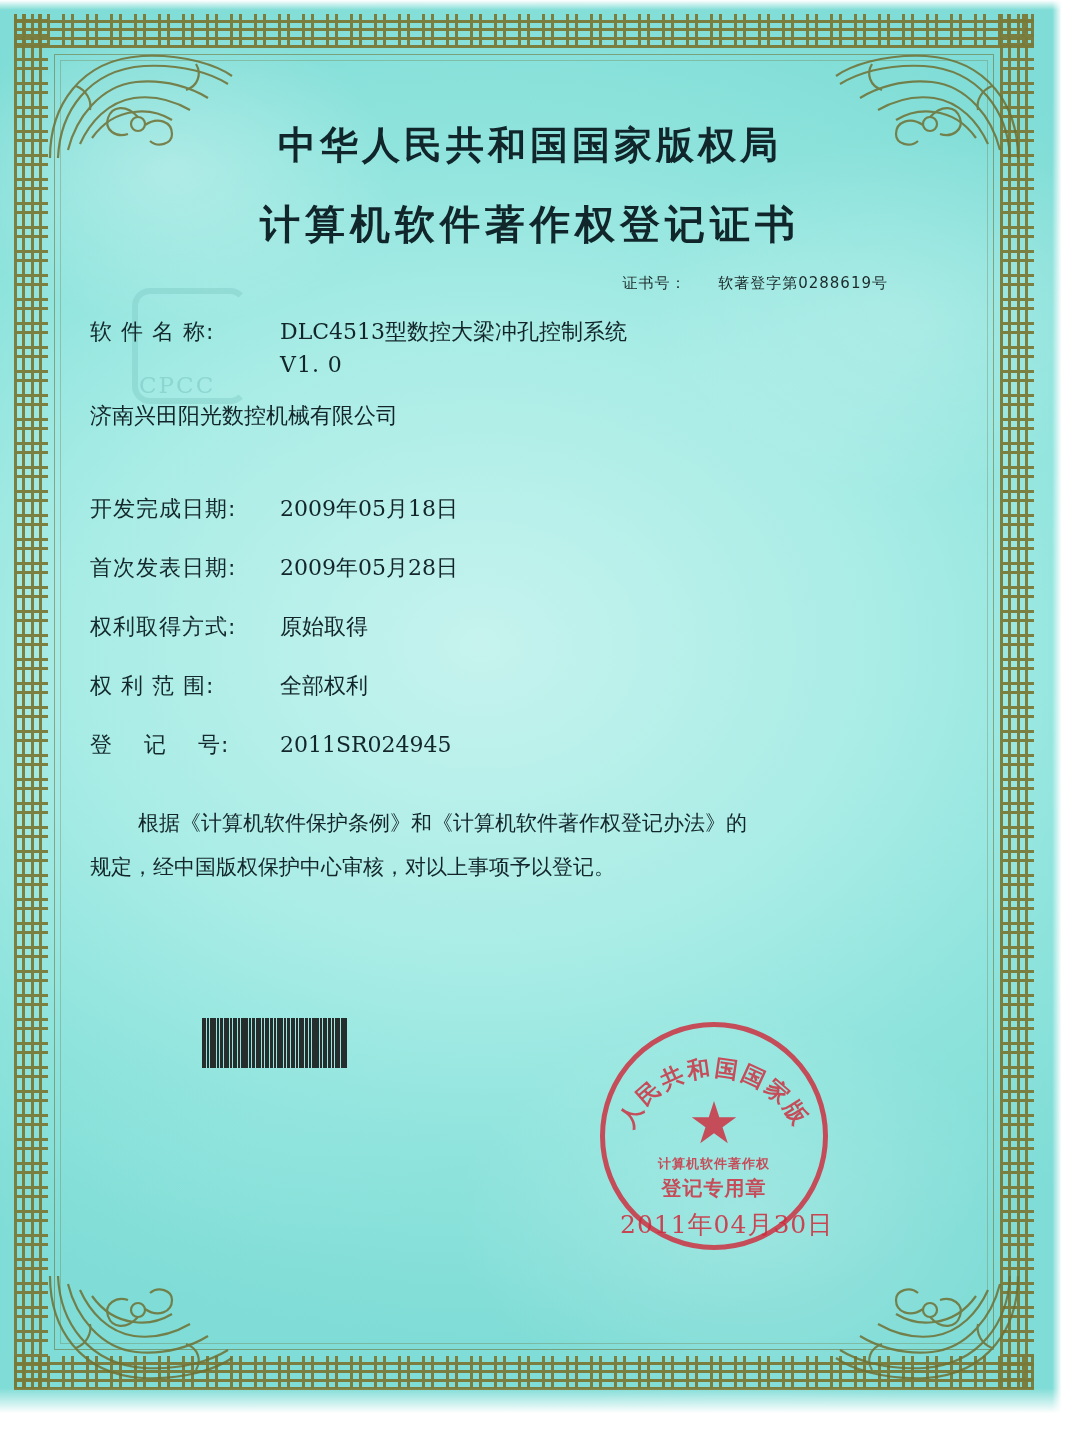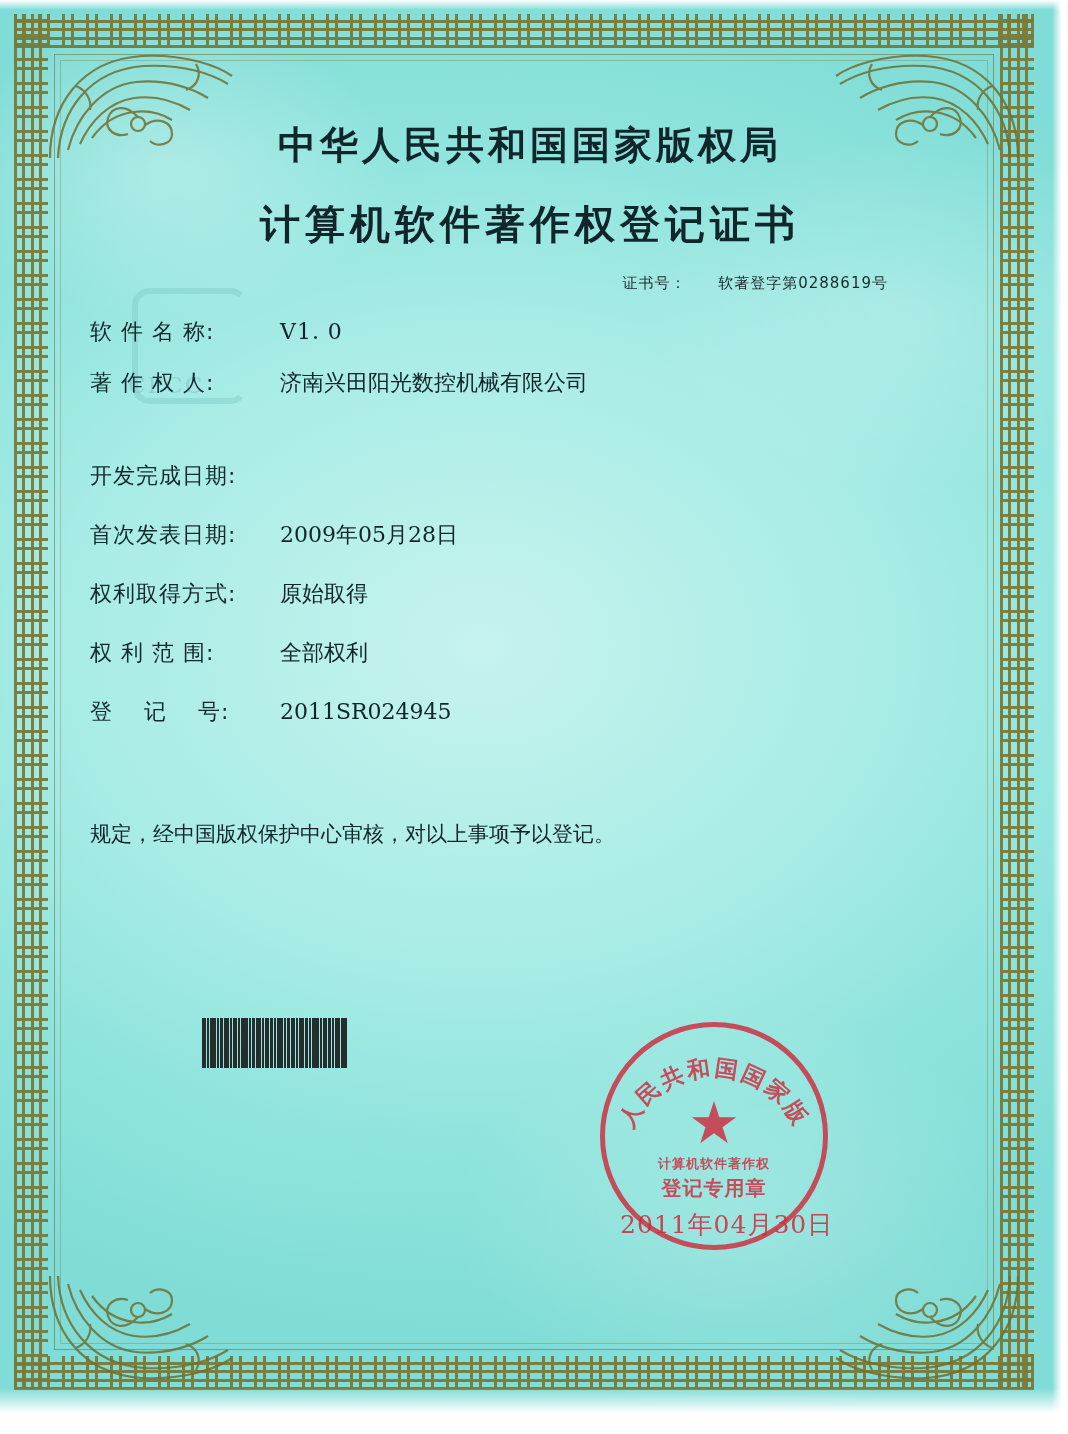--- a/index.html
+++ b/index.html
@@ -259,21 +259,21 @@
   .watermark .ring {
     position: absolute;
     left: 4px; top: 0;
     width: 104px; height: 104px;
     border: 6px solid rgba(130,205,200,0.5);
     border-radius: 18px;
     border-right-color: rgba(255,255,255,0);
   }
   .watermark .wm-text {
     position: absolute;
-    left: 0; top: 84px;
+    left: 11px; top: 84px;
     font-size: 23px;
     letter-spacing: 2px;
     color: rgba(125,200,196,0.6);
   }
 </style>
 </head>
 <body>
 
 <div class="page">
 
@@ -360,33 +360,34 @@
     <div class="cert-no-row">
       <span class="label">证书号：</span>
       <span class="value">软著登字第0288619号</span>
     </div>
 
     <div class="fields">
 
       <div class="field-row">
         <div class="flabel">软 件 名 称:</div>
         <div class="fvalue">
+          <span>DLC4513型数控大梁冲孔控制系统</span>
           <span class="second-line">V1. 0</span>
         </div>
       </div>
 
       <div class="field-row tight">
-        <div class="flabel">著 作 权 人:</div>
         <div class="fvalue">济南兴田阳光数控机械有限公司</div>
       </div>
 
       <div class="gap-lg"></div>
 
       <div class="field-row tight">
         <div class="flabel">开发完成日期:</div>
+        <div class="fvalue">2009年05月18日</div>
       </div>
 
       <div class="field-row tight">
         <div class="flabel">首次发表日期:</div>
         <div class="fvalue">2009年05月28日</div>
       </div>
 
       <div class="field-row tight">
         <div class="flabel">权利取得方式:</div>
         <div class="fvalue">原始取得</div>
@@ -398,21 +399,21 @@
       </div>
 
       <div class="field-row tight">
         <div class="flabel">登　 记　 号:</div>
         <div class="fvalue">2011SR024945</div>
       </div>
 
     </div>
 
     <div class="paragraph">
-      <span class="indent"></span><br>
+      <span class="indent"></span><span>根据《计算机软件保护条例》和《计算机软件著作权登记办法》的</span><br>
       <span>规定，经中国版权保护中心审核，对以上事项予以登记。</span>
     </div>
 
   </div>
 
   <div class="barcode">
     <i style="width:4px"></i>
       <i style="width:2px"></i>
       <i style="width:6px"></i>
       <i style="width:2px"></i>

